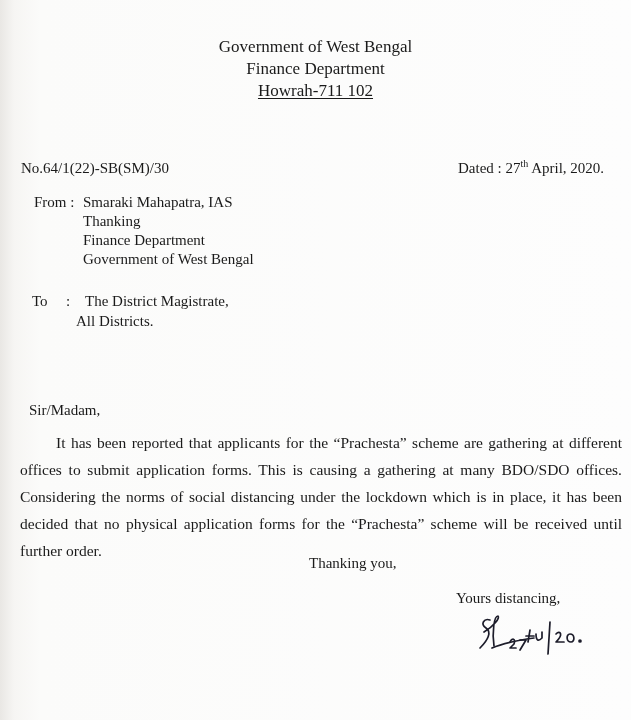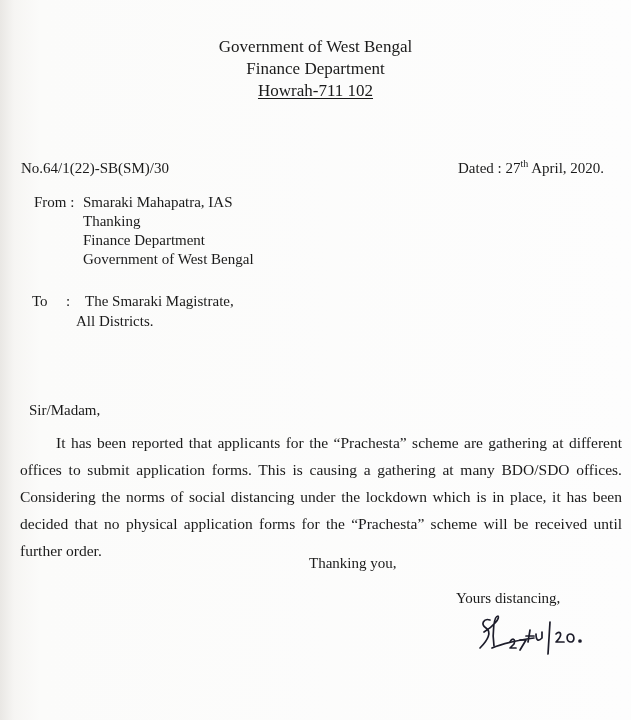--- a/index.html
+++ b/index.html
@@ -42,21 +42,21 @@
     <div class="abs body-text" style="left:19px; top:194px;">From :</div>
     <div class="abs body-text" style="left:68px; top:194px;">Smaraki Mahapatra, IAS</div>
     <div class="abs body-text" style="left:68px; top:213px;">Thanking</div>
     <div class="abs body-text" style="left:68px; top:232px;">Finance Department</div>
     <div class="abs body-text" style="left:68px; top:251px;">Government of West Bengal</div>
   </div>
 
   <div>
     <div class="abs body-text" style="left:17px; top:293px;">To</div>
     <div class="abs body-text" style="left:51px; top:293px;">:</div>
-    <div class="abs body-text" style="left:70px; top:293px;">The Smaraki Magistrate,</div>
+    <div class="abs body-text" style="left:70px; top:293px;">The District Magistrate,</div>
     <div class="abs body-text" style="left:61px; top:313px;">All Districts.</div>
   </div>
 
   <div class="abs body-text" style="left:14px; top:402px;">Sir/Madam,</div>
 
   <div class="para"><span class="indent"></span><span>It has been reported that applicants for the “Prachesta” scheme are gathering at different offices to submit application forms. This is causing a gathering at many BDO/SDO offices. Considering the norms of social distancing under the lockdown which is in place, it has been decided that no physical application forms for the “Prachesta” scheme will be received until further order.</span></div>
 
   <div class="abs body-text" style="left:294px; top:555px;">Thanking you,</div>
   <div class="abs body-text" style="left:441px; top:590px;">Yours distancing,</div>
 

